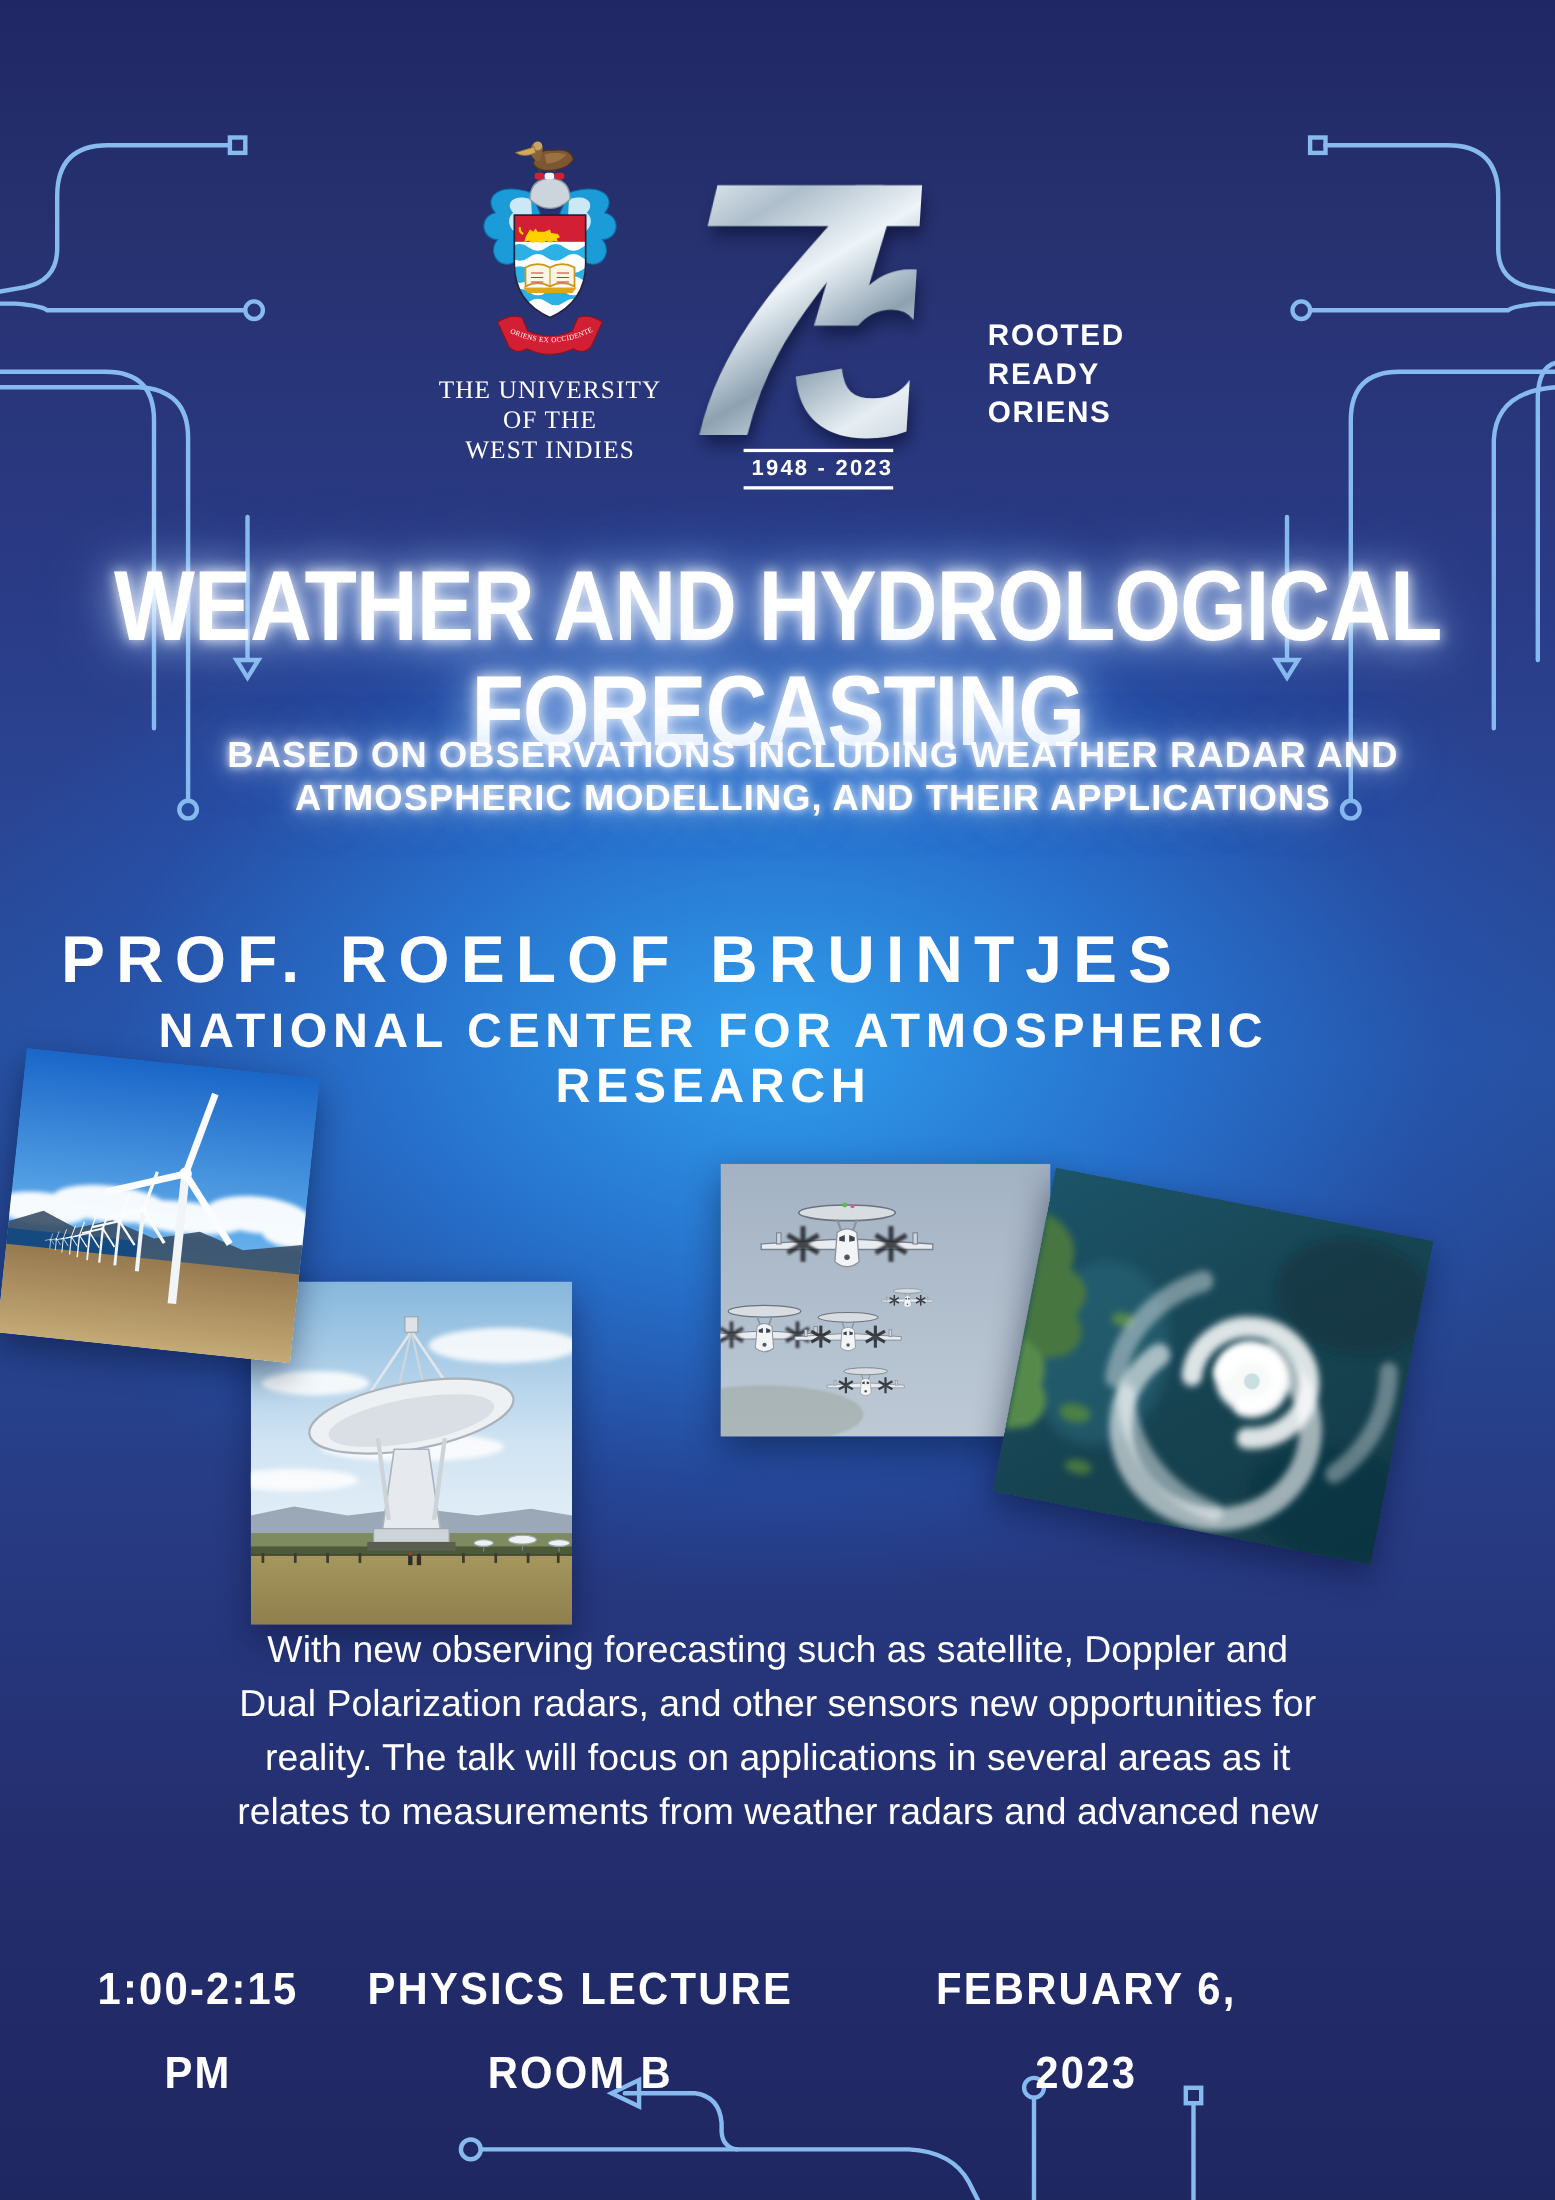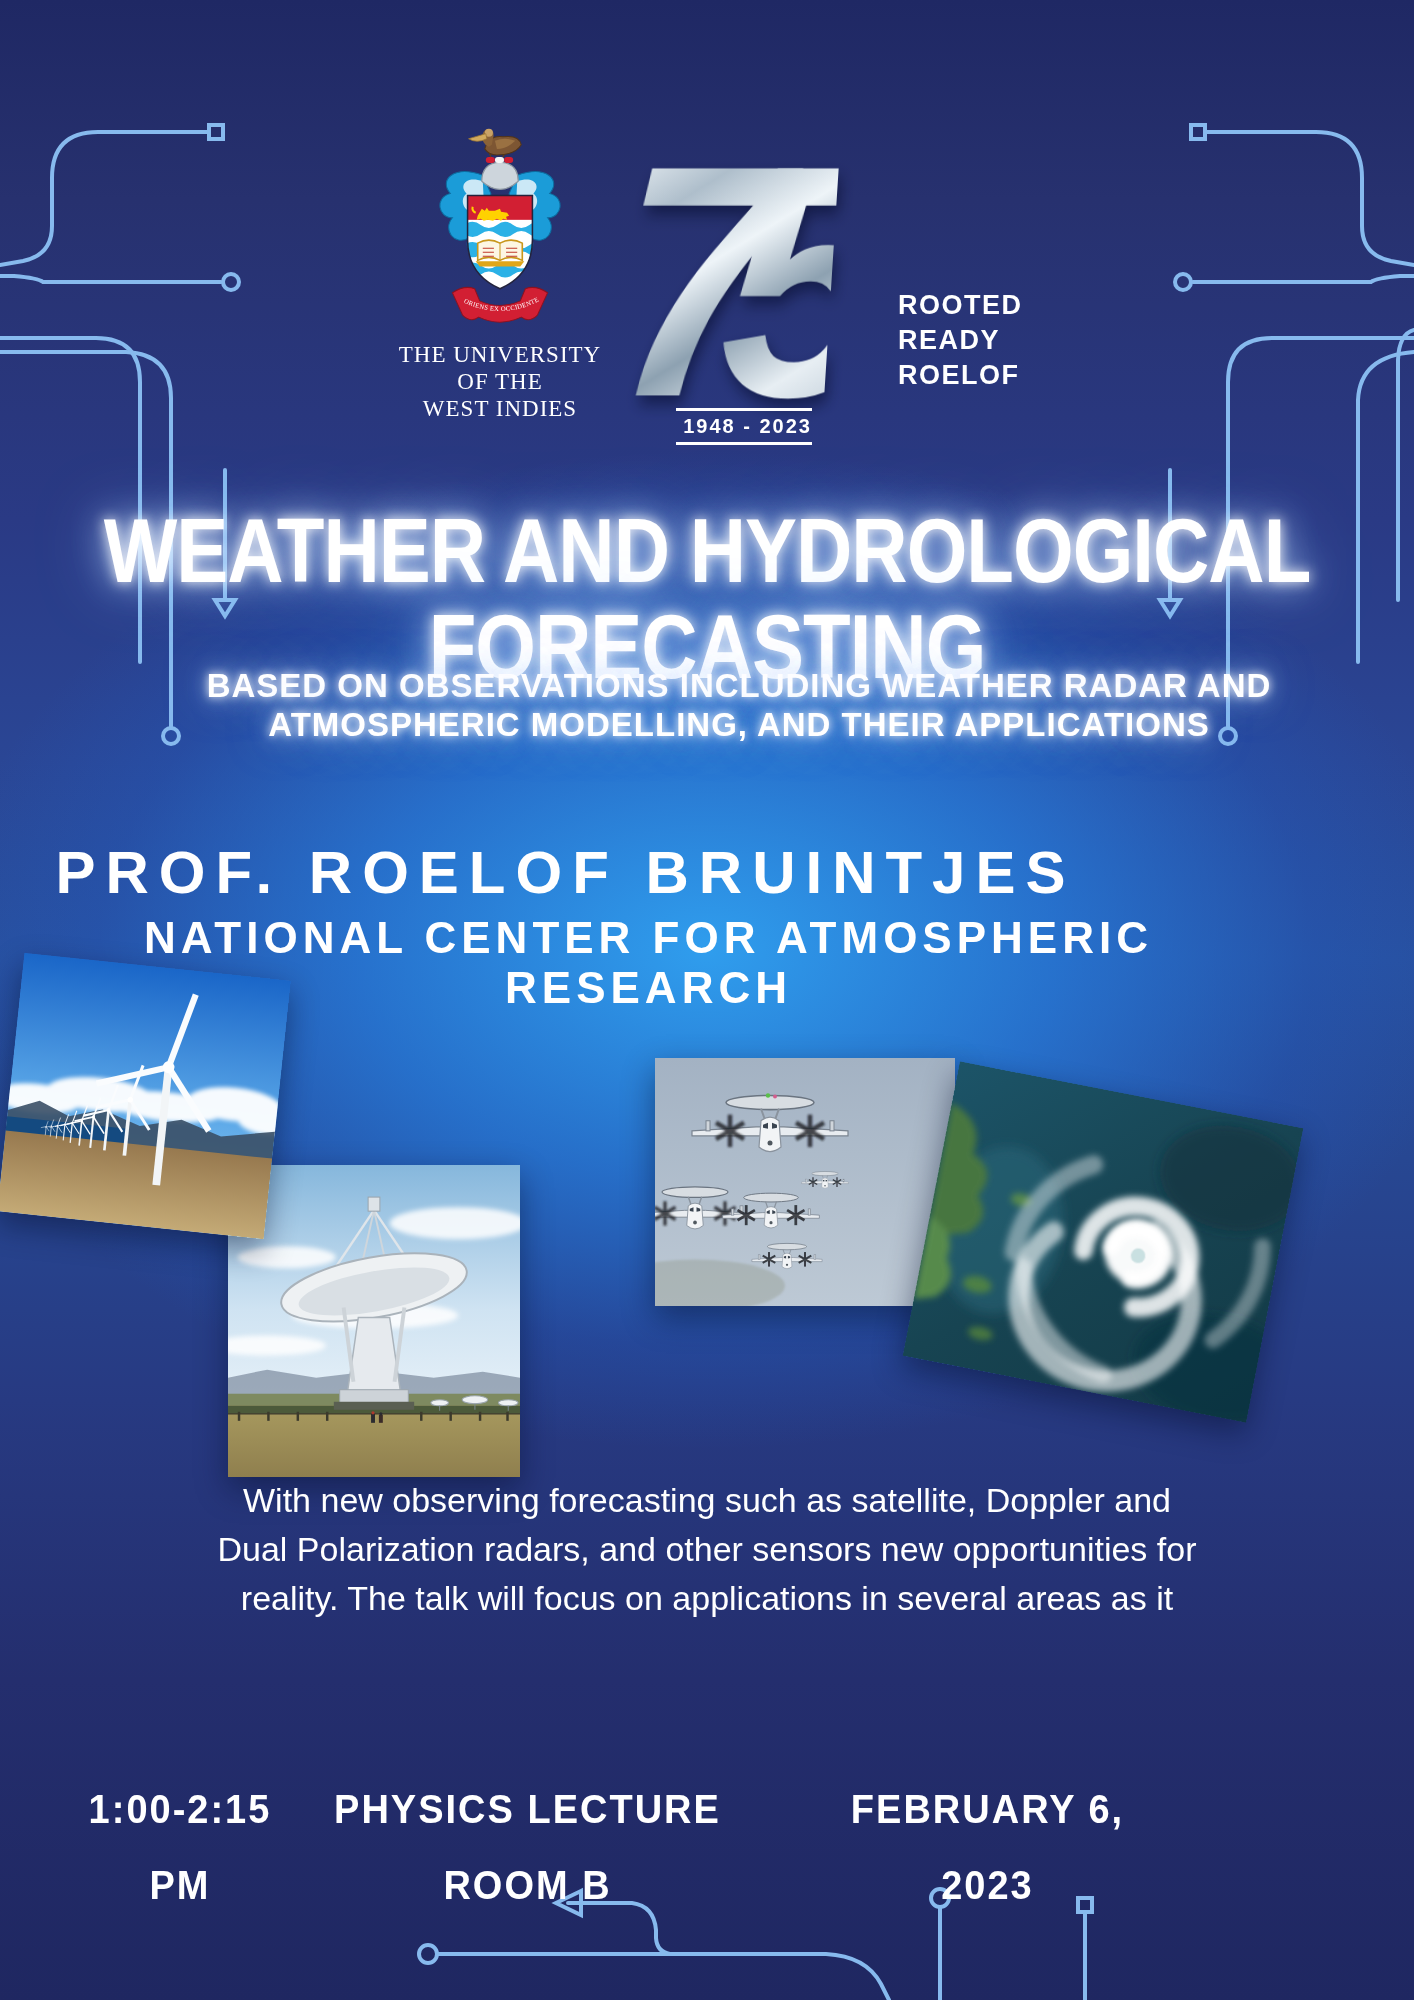--- a/index.html
+++ b/index.html
@@ -160,21 +160,21 @@
     <div>THE UNIVERSITY</div>
     <div>OF THE</div>
     <div>WEST INDIES</div>
   </div>
 
   <div class="abs n75 txt">75</div>
   <div class="abs years txt">1948 - 2023</div>
   <div class="abs tagline txt">
     <div>ROOTED</div>
     <div>READY</div>
-    <div>ROELOF</div>
+    <div>ORIENS</div>
   </div>
 
   <div class="abs title-line t1 ctr glow-big txt">WEATHER AND HYDROLOGICAL</div>
   <div class="abs title-line t2 ctr glow-big txt">FORECASTING</div>
 
   <div class="abs sub-line s1 ctr glow-sm txt">BASED ON OBSERVATIONS INCLUDING WEATHER RADAR AND</div>
   <div class="abs sub-line s2 ctr glow-sm txt">ATMOSPHERIC MODELLING, AND THEIR APPLICATIONS</div>
 
   <div class="abs speaker ctr txt">PROF. ROELOF BRUINTJES</div>
   <div class="abs affil ctr txt">NATIONAL CENTER FOR ATMOSPHERIC RESEARCH</div>
@@ -383,20 +383,21 @@
       </g>
       <circle cx="203" cy="146" r="30" fill="#ffffff" opacity=".97" filter="url(#hBlur)"></circle>
       <circle cx="206" cy="149" r="7" fill="#bcd8da" opacity=".8"></circle>
     </svg>
   </div>
 
   <div class="abs abstract ctr txt">
     <div>With new observing forecasting such as satellite, Doppler and</div>
     <div>Dual Polarization radars, and other sensors new opportunities for</div>
     <div>reality. The talk will focus on applications in several areas as it</div>
+    <div>relates to measurements from weather radars and advanced new</div>
   </div>
 
   <div class="abs detail d-time ctr txt">
     <div>1:00-2:15</div>
     <div class="l2">PM</div>
   </div>
   <div class="abs detail d-venue ctr txt">
     <div>PHYSICS LECTURE</div>
     <div class="l2">ROOM B</div>
   </div>

